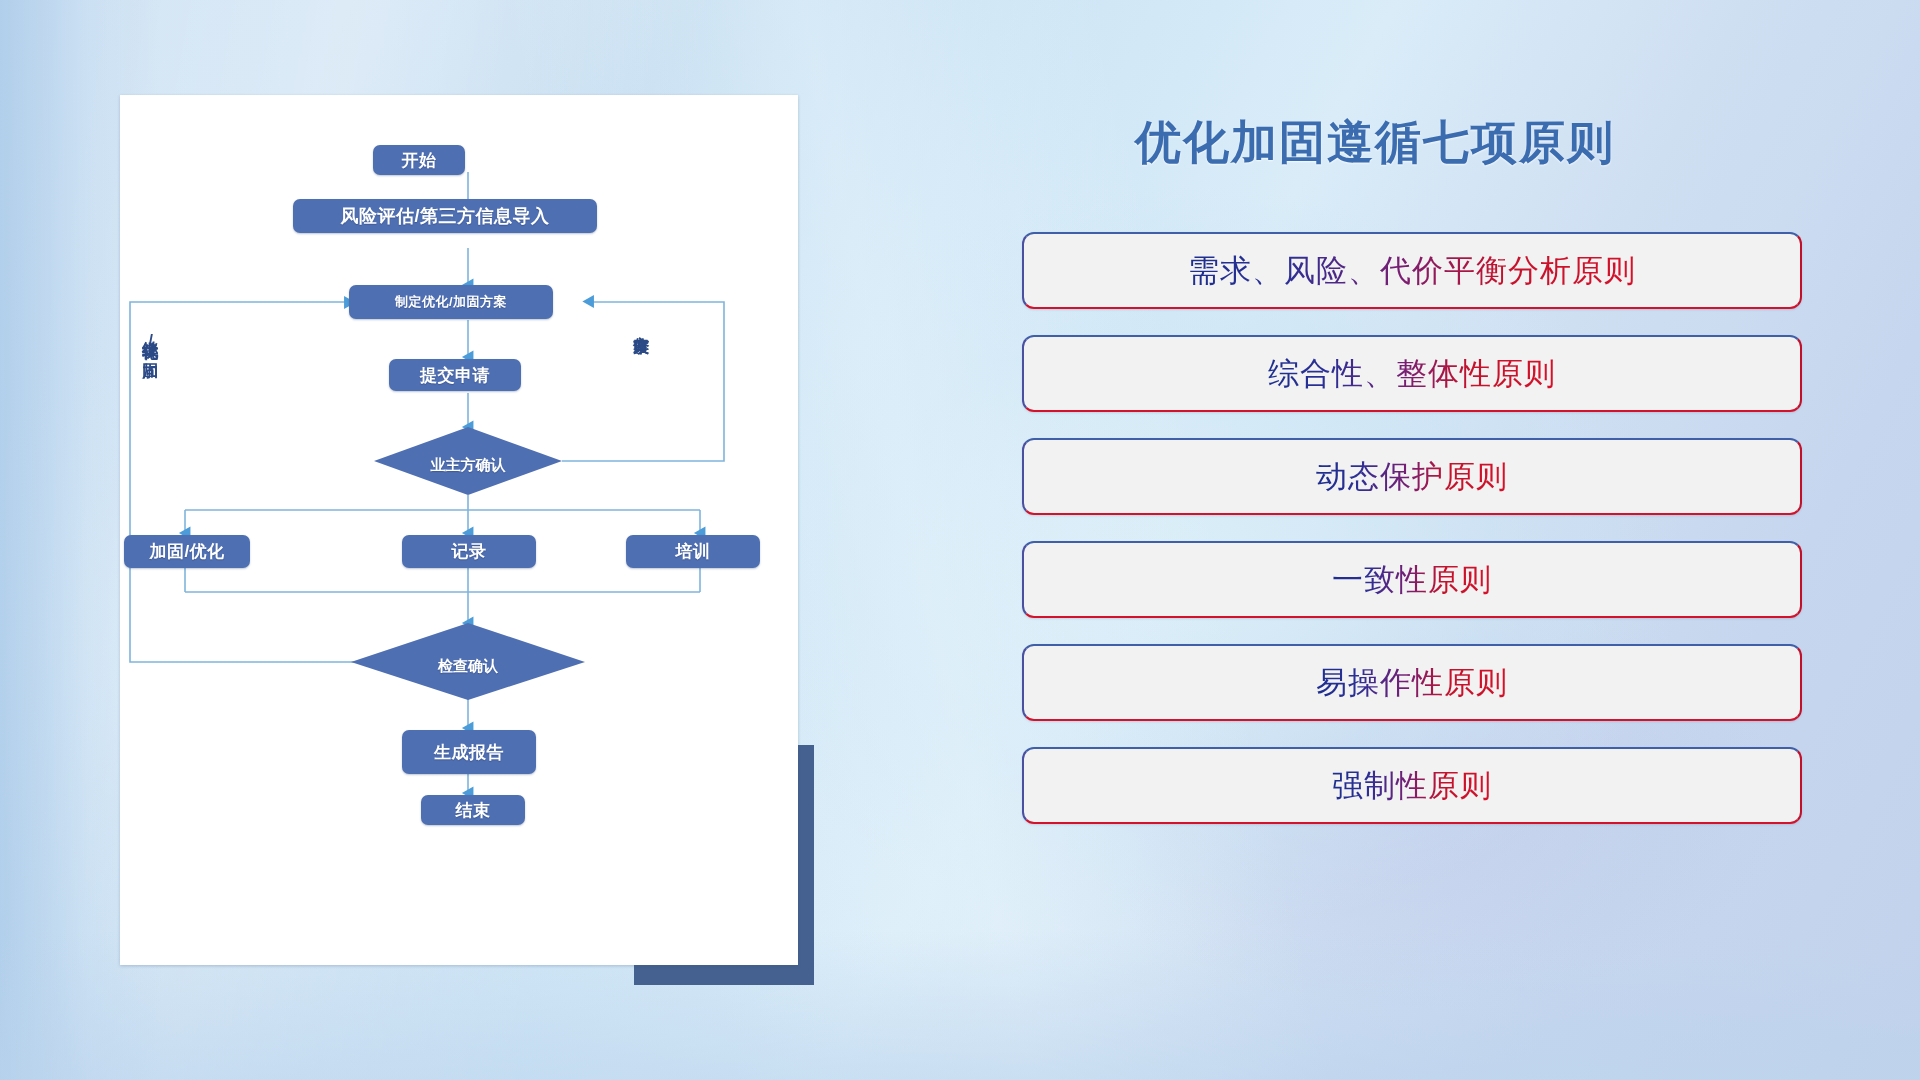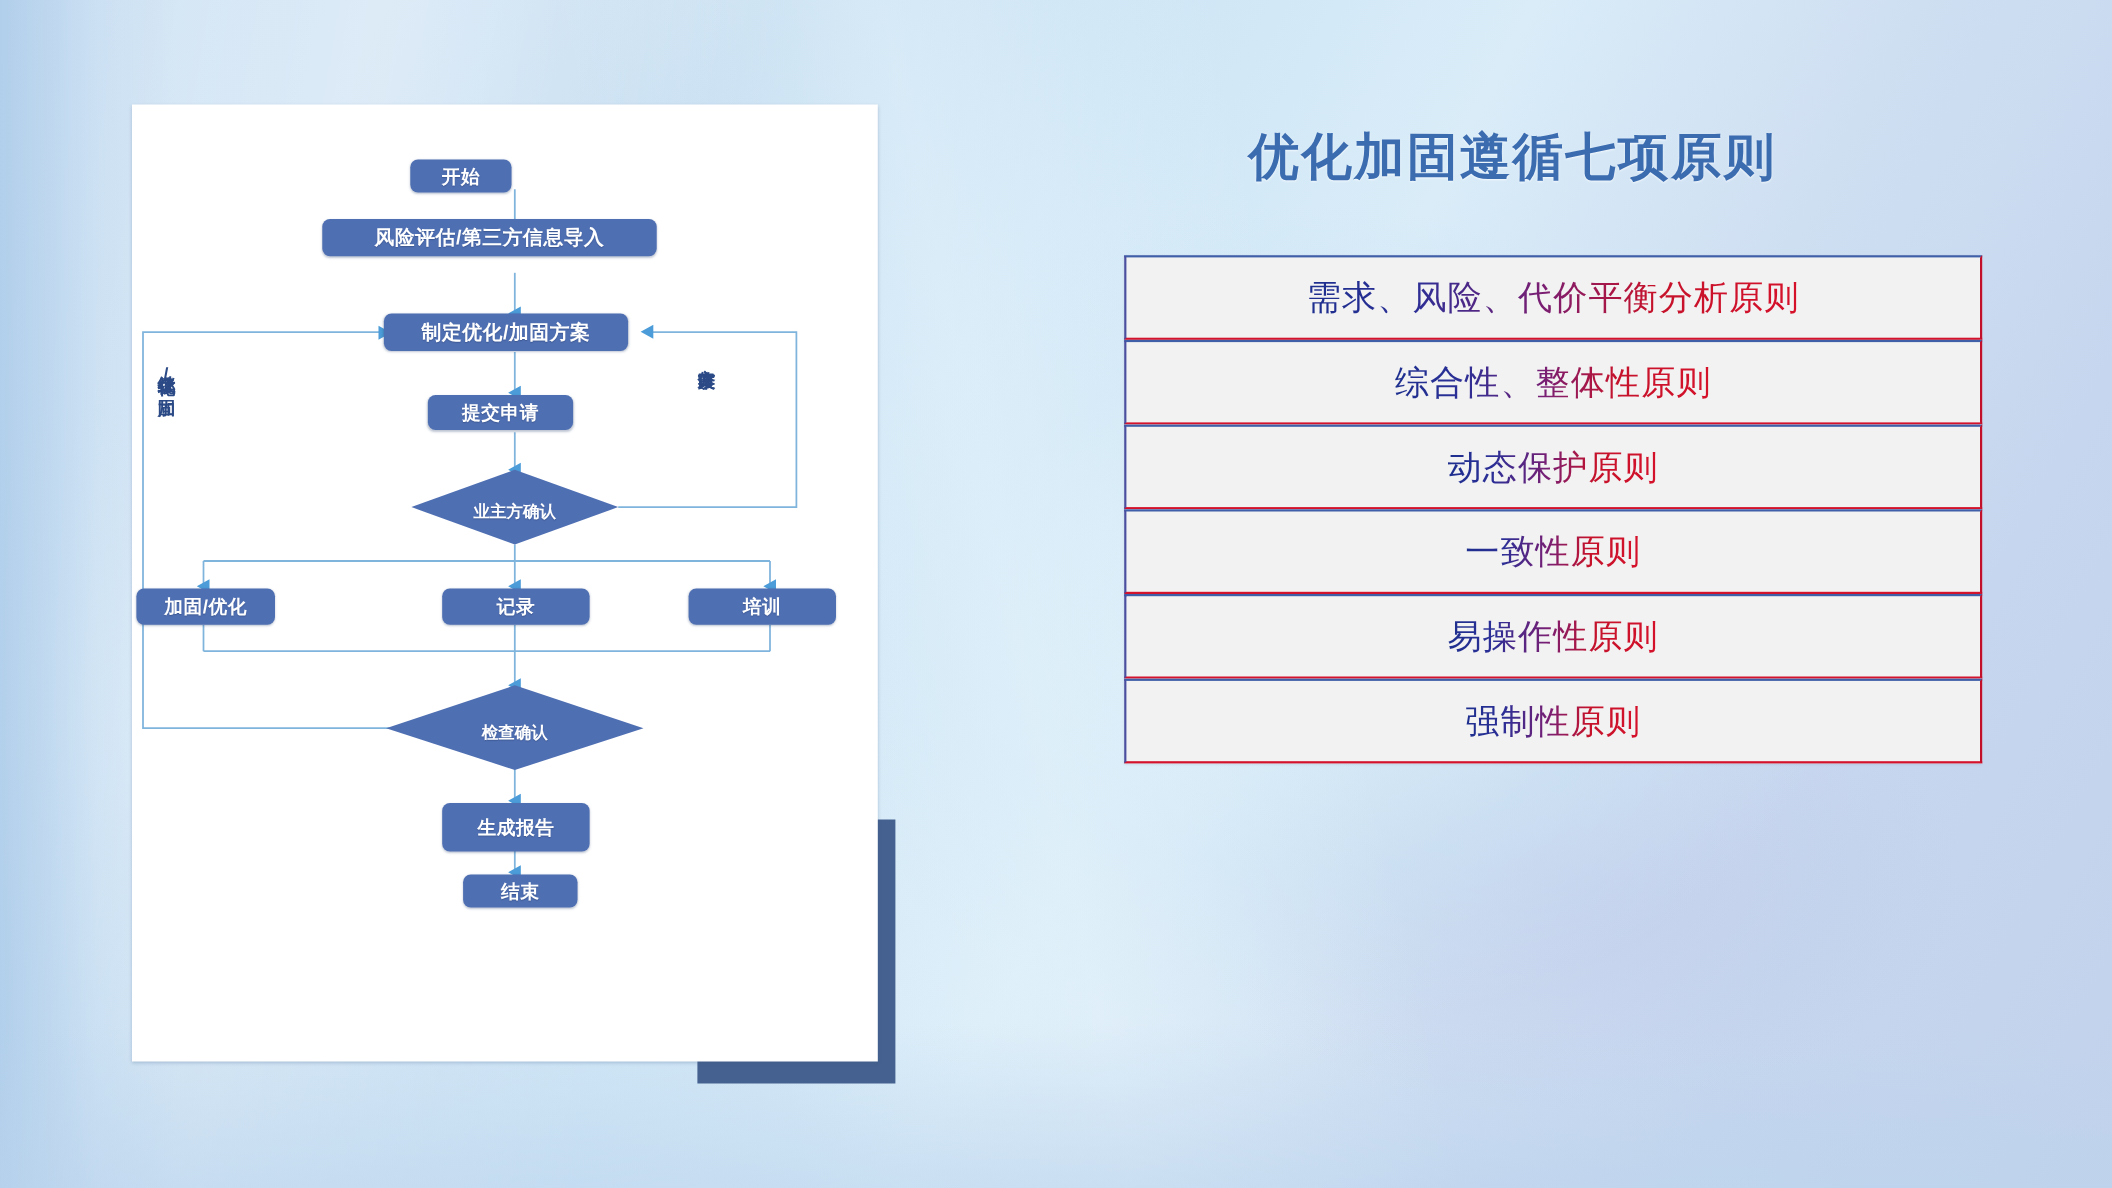--- a/index.html
+++ b/index.html
@@ -120,21 +120,22 @@
 
   .principle-list {
     position: absolute;
     left: 1022px;
     top: 232px;
     width: 780px;
   }
   .principle {
     position: relative;
     height: 73px;
-    border-radius: 0;
+    margin-bottom: 26px;
+    border-radius: 12px;
     background: #f2f2f2;
     border-top: 2px solid #3f5fa8;
     border-left: 2px solid #4a4fa0;
     border-right: 2px solid #c2102a;
     border-bottom: 2px solid #d4122b;
     display: flex;
     align-items: center;
     justify-content: center;
     box-shadow: 0 1px 2px rgba(80,100,140,0.18);
   }
@@ -214,21 +215,21 @@
     </svg>
 
     <div class="node" style="left:253px; top:50px; width:92px; height:30px; font-size:17px;">
       <span>开始</span>
     </div>
 
     <div class="node" style="left:173px; top:104px; width:304px; height:34px; font-size:18px;">
       <span>风险评估/第三方信息导入</span>
     </div>
 
-    <div class="node" style="left:229px; top:190px; width:222px; height:34px; font-size:18px;">
+    <div class="node" style="left:229px; top:190px; width:204px; height:34px; font-size:13px;">
       <span>制定优化/加固方案</span>
     </div>
 
     <div class="node" style="left:269px; top:264px; width:132px; height:32px; font-size:17px;">
       <span>提交申请</span>
     </div>
 
     <div class="diamond-label" style="left:288px; top:352px; width:120px; height:28px; font-size:15px;">
       <span>业主方确认</span>
     </div>

